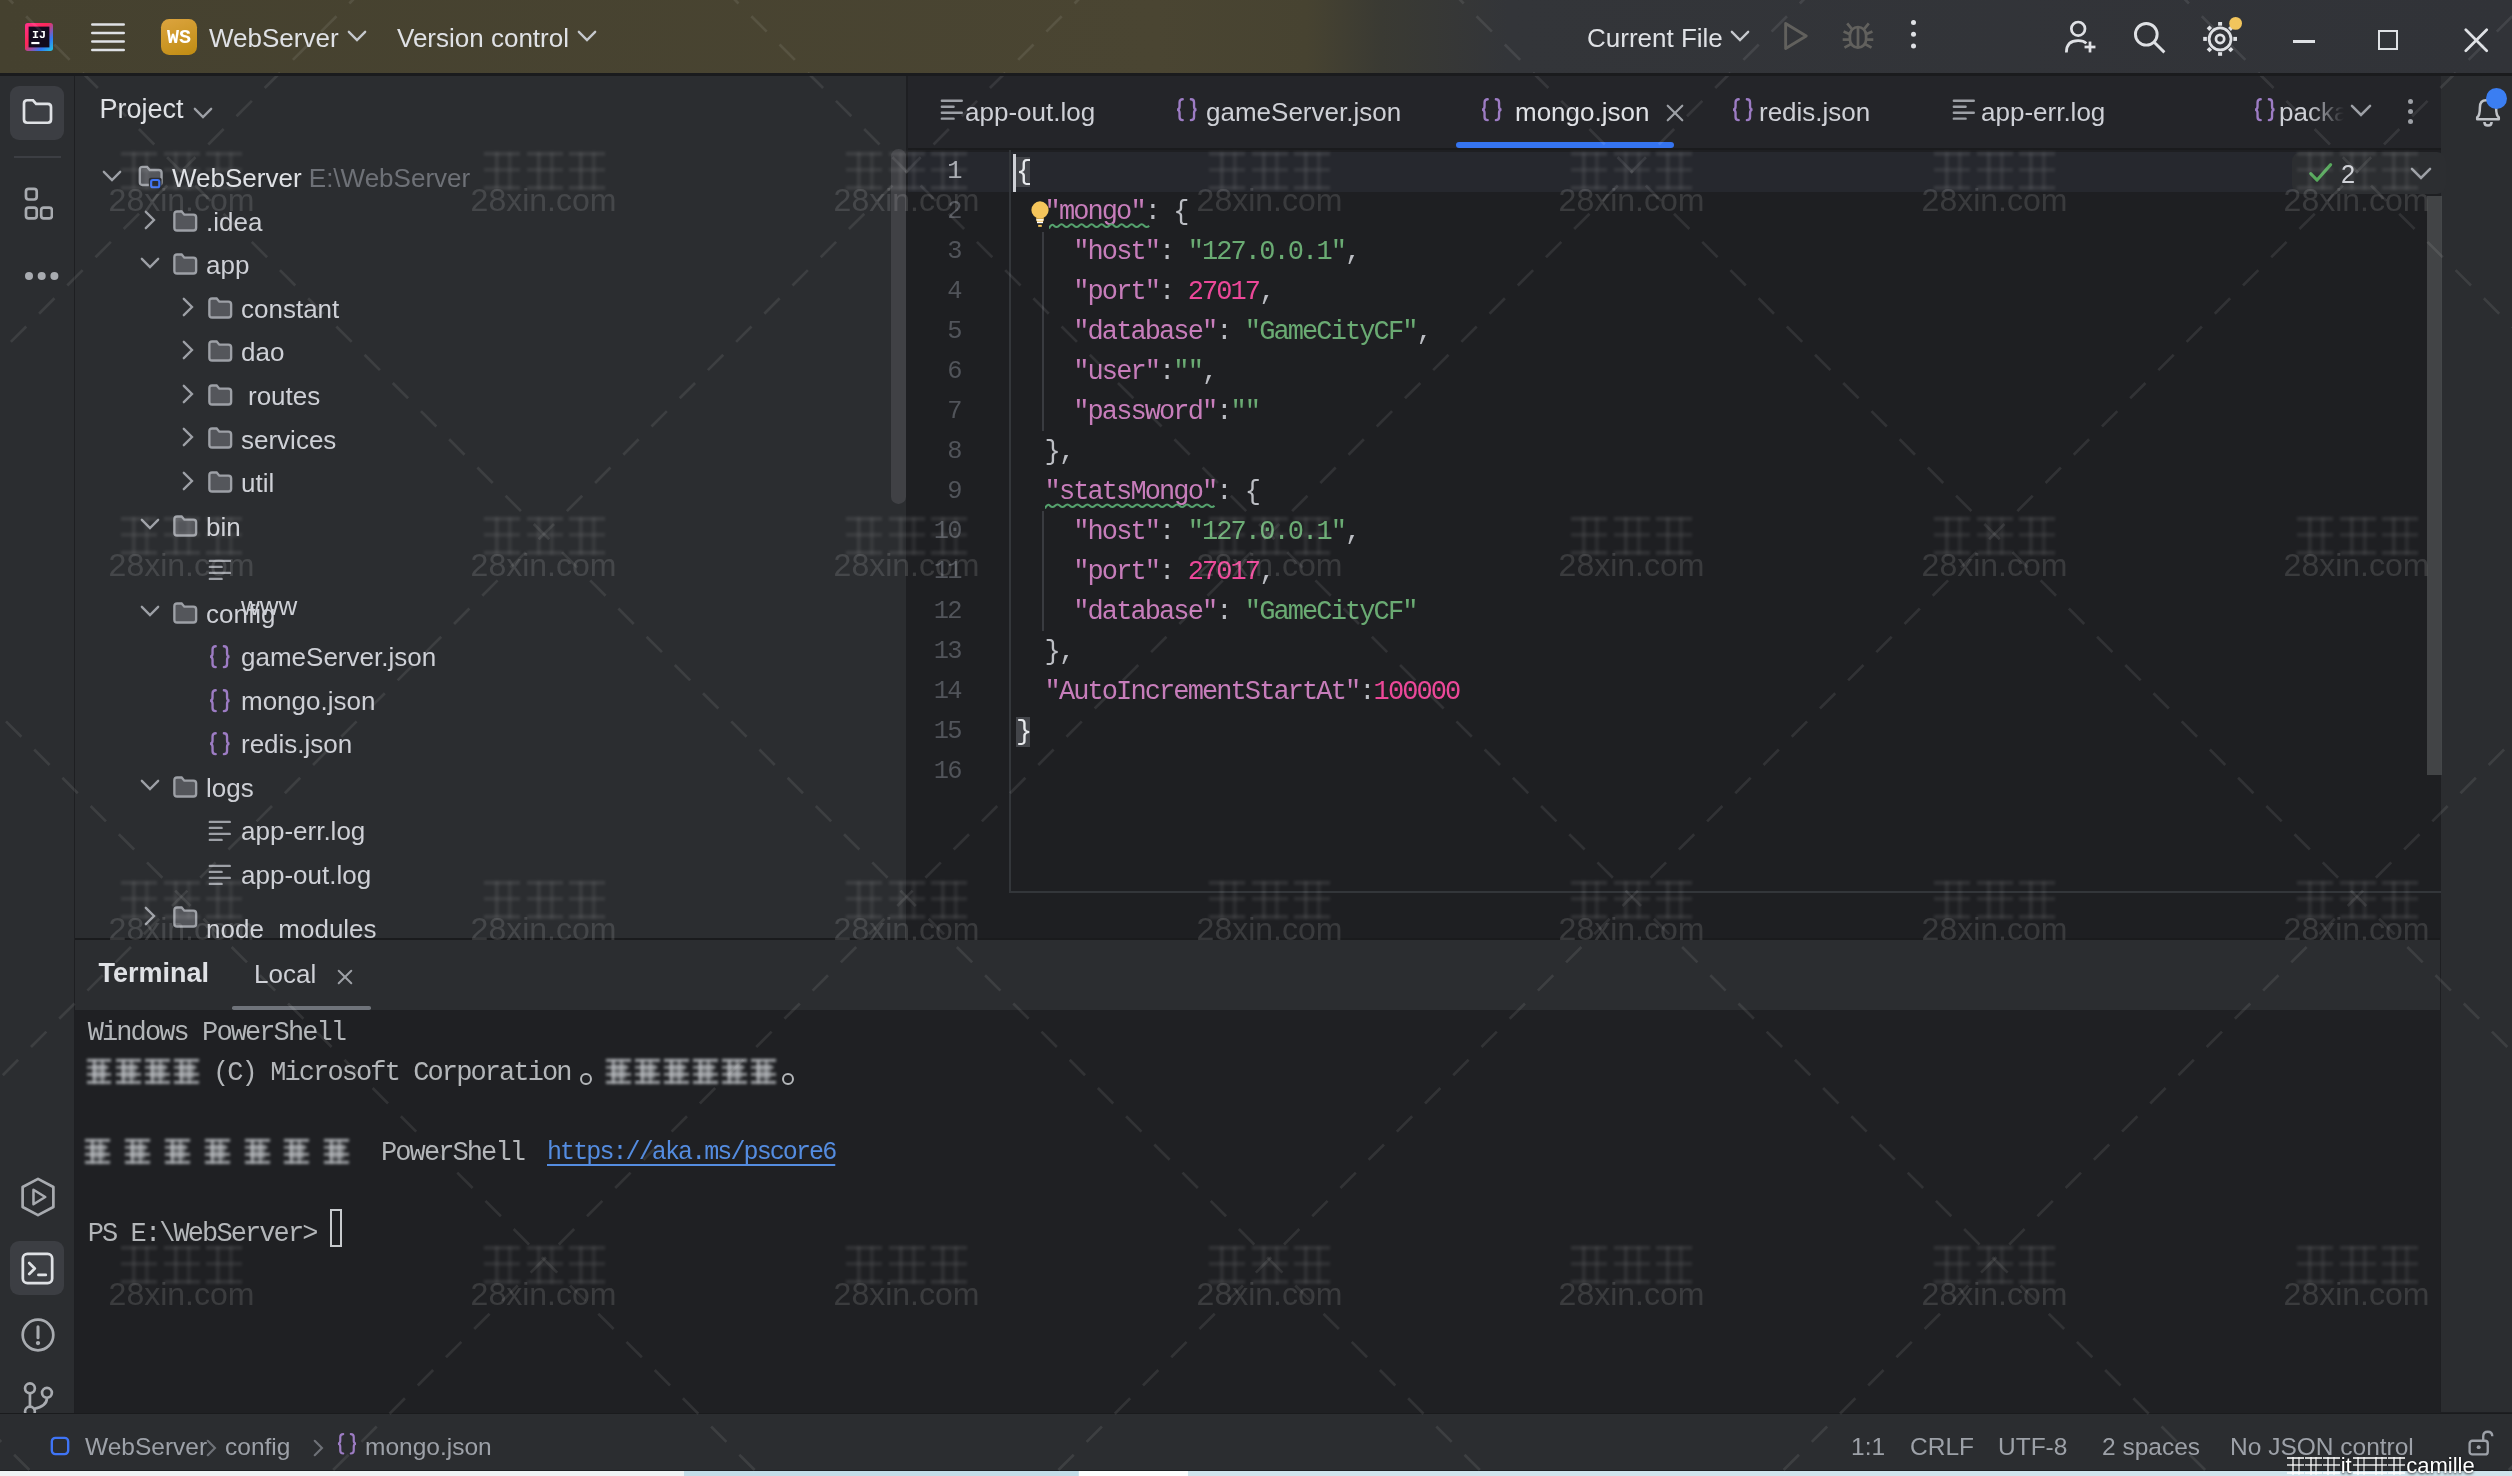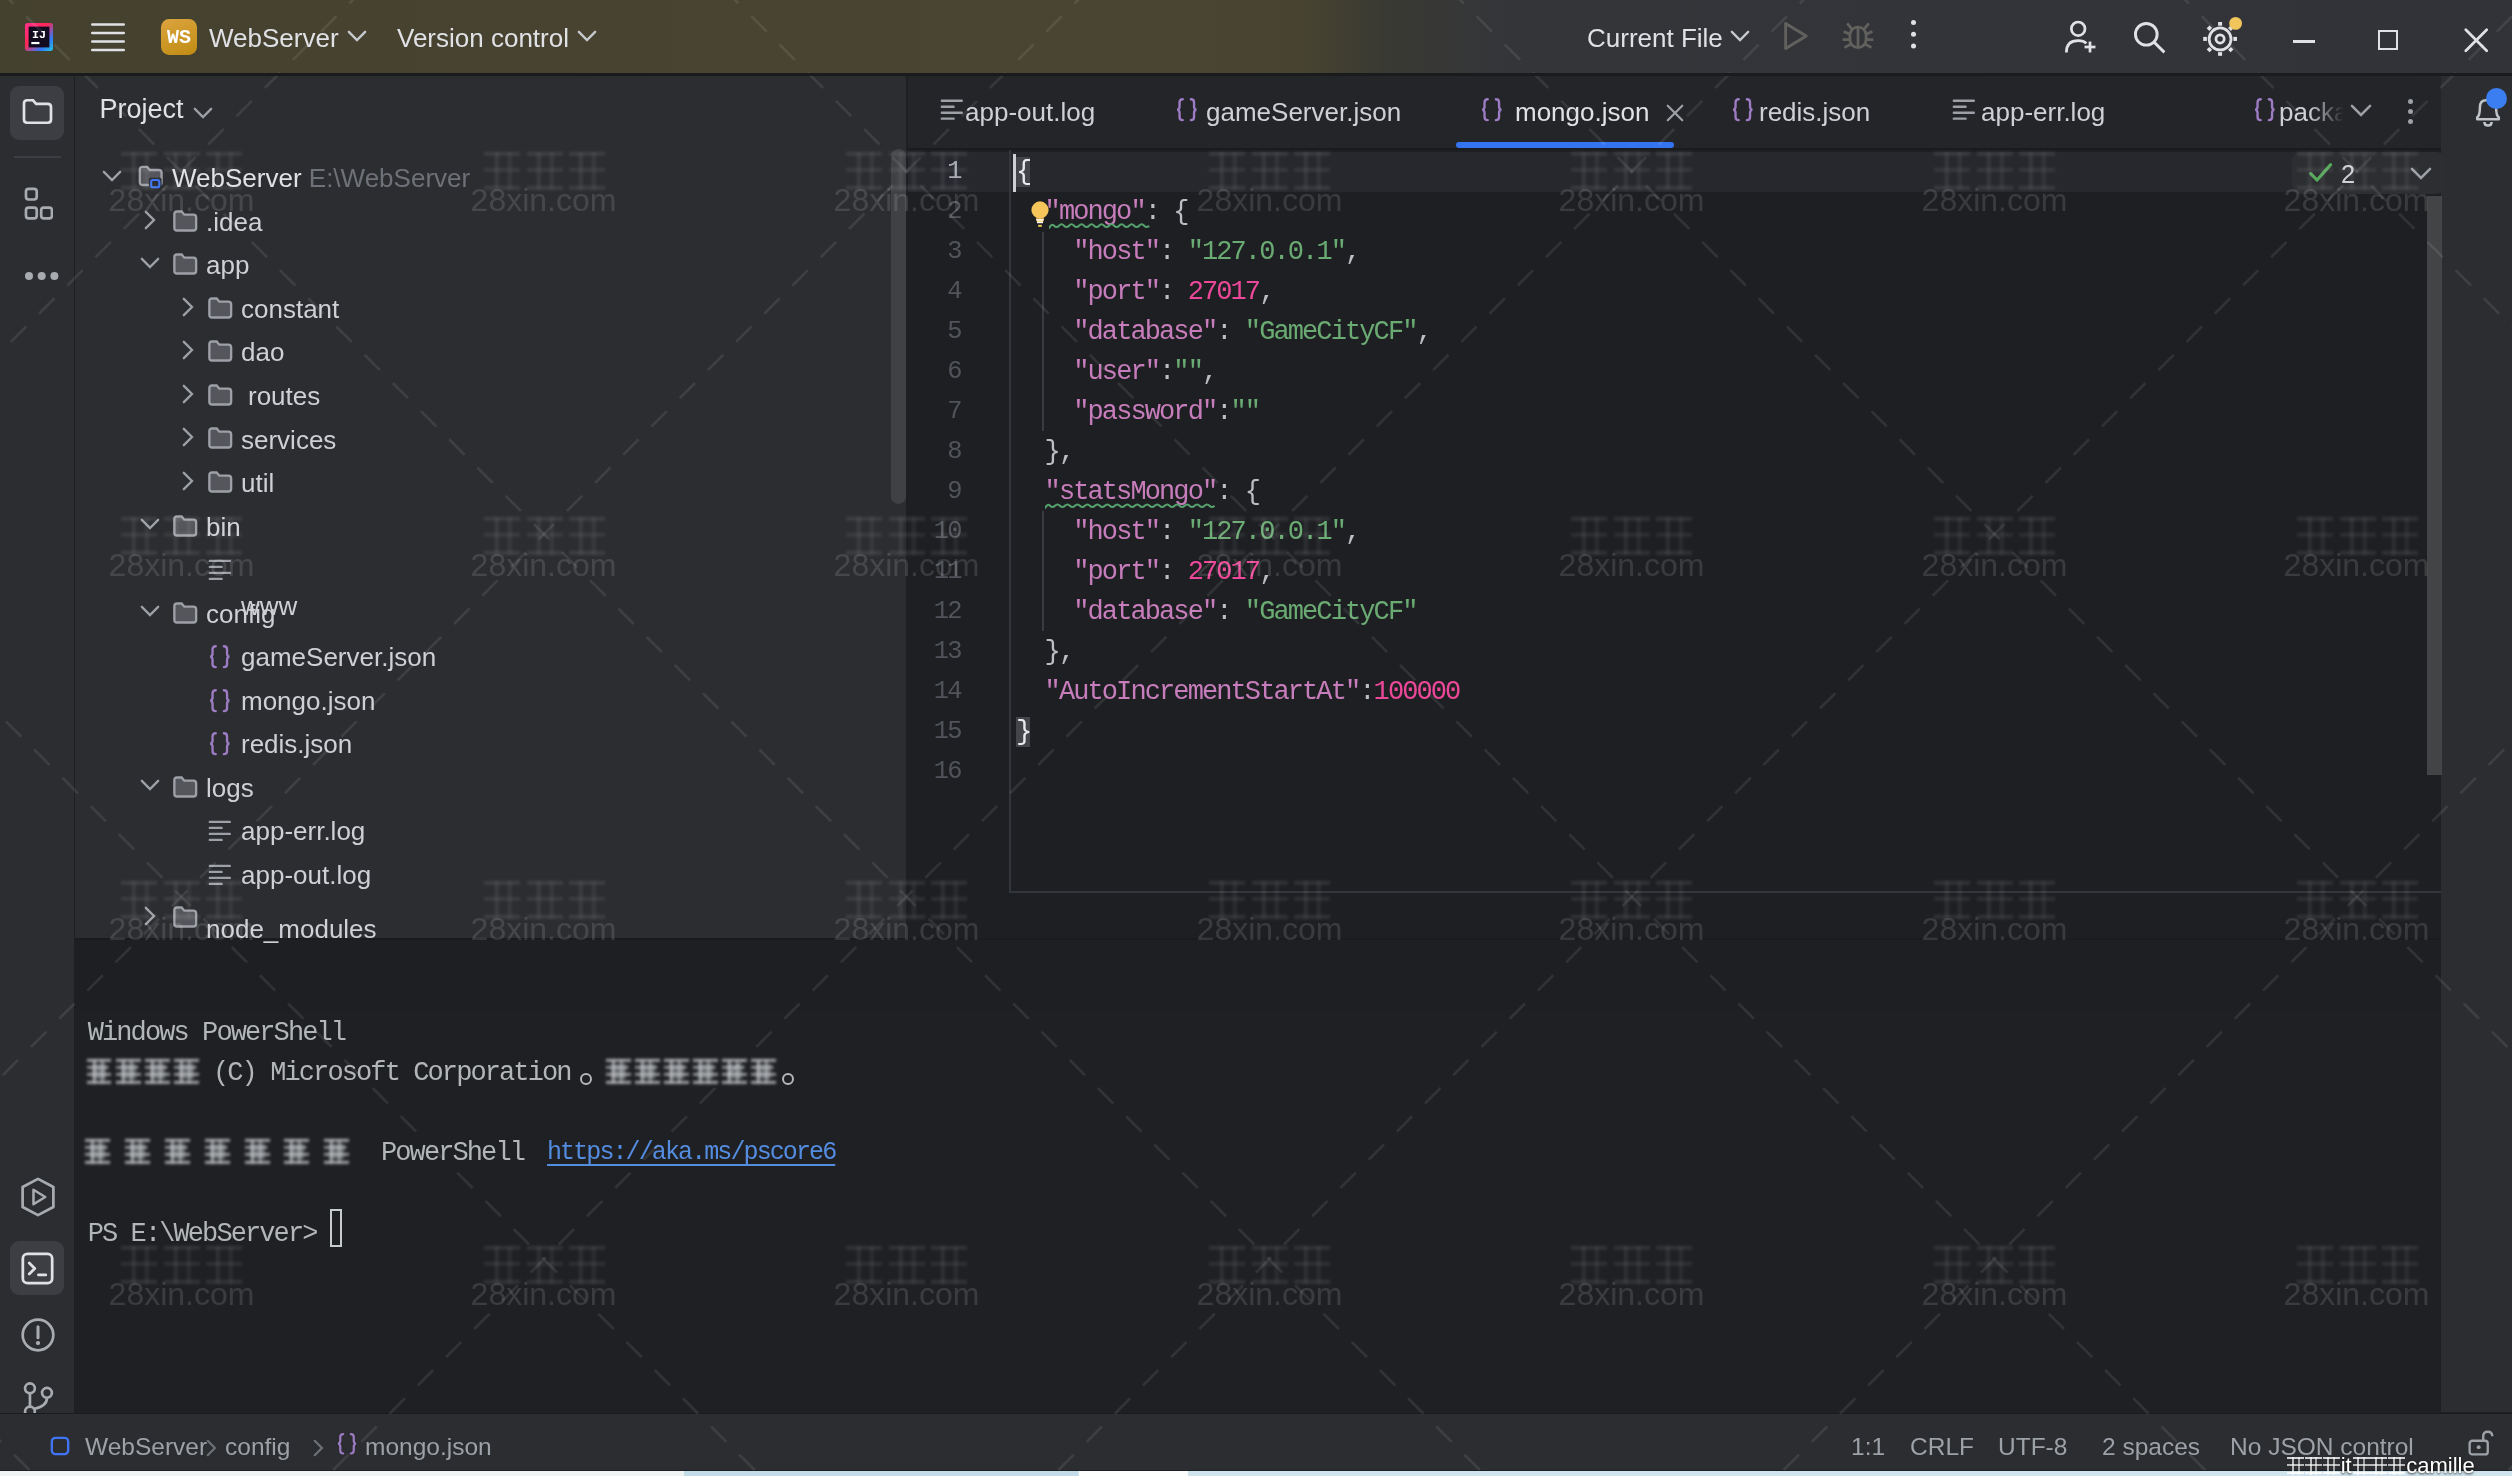--- a/index.html
+++ b/index.html
@@ -504,20 +504,31 @@
 
   <div class="abs" style="left:2292px;top:152px;width:154px;height:42px;background:#2c2e31;border-radius:9px;"></div>
   <svg class="abs" style="left:2308px;top:161px;" width="25.4" height="23.6" viewBox="0 0 28 26">
       <path d="M3 14 L10 21 L25 4" fill="none" stroke="#57a85c" stroke-width="3.4" stroke-linecap="round" stroke-linejoin="round"></path>
     </svg>
   <div class="abs" style="left:2341px;top:160px;color:#ced0d6;font-size:25.4px;">2</div>
   <svg class="abs" style="left:2410px;top:167px;" width="22" height="13.6" viewBox="0 0 24 15">
       <path d="M2 2 L12 12 L22 2" fill="none" stroke="#9da0a6" stroke-width="2.8" stroke-linecap="round"></path>
     </svg>
   <div class="hsep" style="left:75px;top:938px;width:2365px;height:1.8px;"></div>
+  <div id="termhead">
+    <div class="abs" style="left:23.6px;top:18px;color:#dfe1e5;font-size:27px;font-weight:bold;">Terminal</div>
+    <div class="abs" style="left:179px;top:19px;color:#ced0d6;font-size:26px;">Local</div>
+    <svg class="abs" style="left:261px;top:28px;" width="18" height="18" viewBox="0 0 20 20">
+        <g stroke="#9da0a6" stroke-width="2.2" stroke-linecap="round">
+          <line x1="3" y1="3" x2="17" y2="17"></line>
+          <line x1="17" y1="3" x2="3" y2="17"></line>
+        </g>
+      </svg>
+    <div class="abs" style="left:157px;top:66px;width:139px;height:3.6px;background:#6f737a;border-radius:1.8px;"></div>
+  </div>
   <div id="termbody">
     <div class="term abs" style="left:12.7px;top:2.7px;">Windows PowerShell</div>
 
     <div class="abs" style="top:43px;left:0;height:40px;">
       <span class="cz" style="left:11.8px;"></span>
         <span class="cz" style="left:41px;"></span>
         <span class="cz" style="left:70px;"></span>
         <span class="cz" style="left:99px;"></span>
       <div class="term abs" style="left:138px;top:0;">(C) Microsoft Corporation</div>
       <span class="cjkdot" style="left:505px;"></span>

